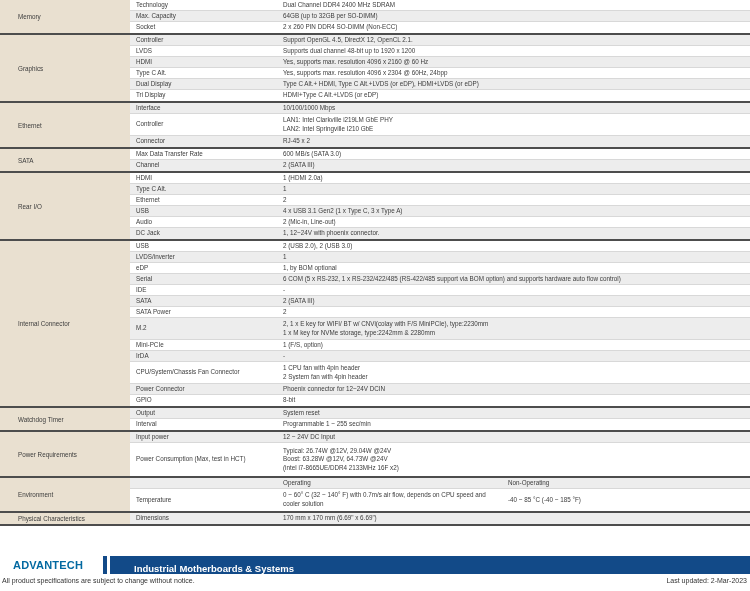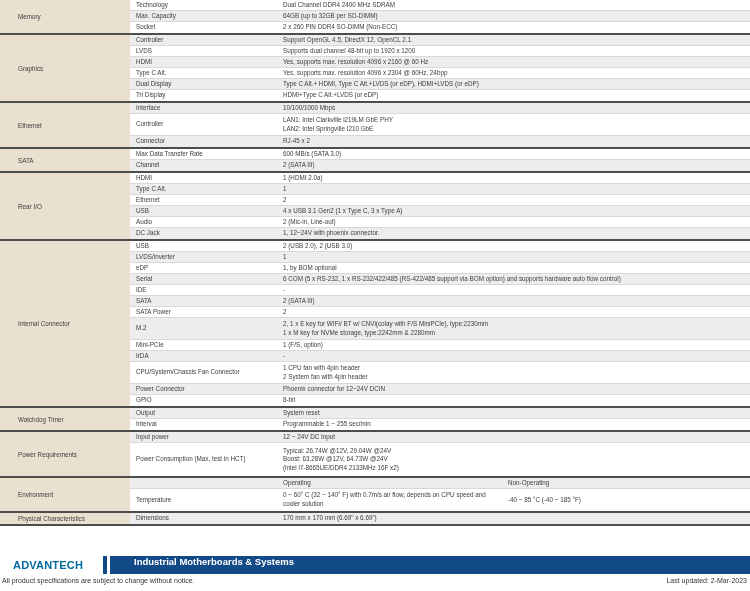--- a/index.html
+++ b/index.html
@@ -73,21 +73,21 @@
     color: #0369a1;
     letter-spacing: 0.2px;
     font-style: normal;
   }
   .logo-rule { width: 4px; background: #124a88; flex-shrink: 0; }
   .logo-gap { width: 3px; background: #ffffff; flex-shrink: 0; }
   .band {
     flex: 1;
     background: #124a88;
     display: flex;
-    align-items: flex-start;
+    align-items: flex-end;
     padding-left: 24px;
   }
   .band-text { color: #ffffff; font-size: 9.5px; font-weight: 700; }
   .disclaimer {
     position: absolute;
     left: 2px; top: 577px;
     font-size: 7px;
     color: #333333;
   }
   .updated {

